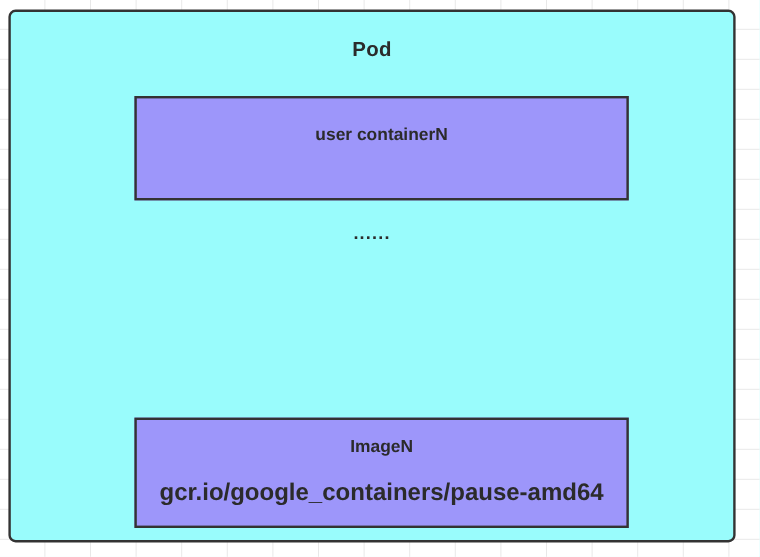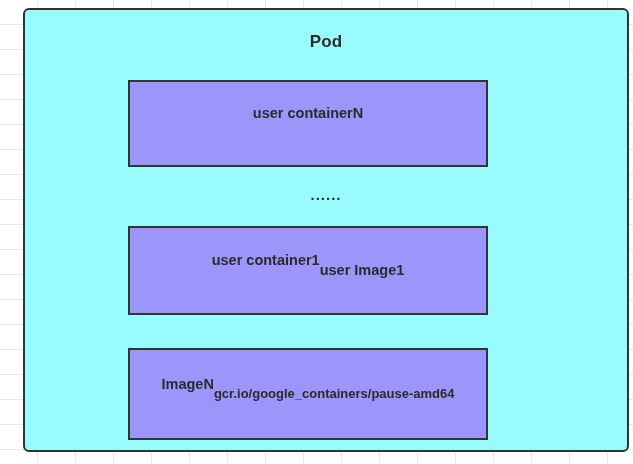--- a/index.html
+++ b/index.html
@@ -23,21 +23,21 @@
     background-image:
       linear-gradient(to right, #e8e8e8 1px, transparent 1px),
       linear-gradient(to bottom, #e8e8e8 1px, transparent 1px);
     background-size: 38px 25px;
     background-position: -1px -1px;
   }
 
   
   #pod-box {
     position: absolute;
-    left: 23px;
+    left: 7px;
     top: 8px;
     width: 606px;
     height: 444px;
     box-sizing: border-box;
     background-color: #99fcfc;
     border: 2px solid #333333;
     border-radius: 6px;
   }
 
   #pod-title {
@@ -49,46 +49,46 @@
     font-size: 17px;
     font-weight: bold;
     color: #2b2b2b;
     letter-spacing: 0.2px;
   }
 
   
   .container-box {
     position: absolute;
     left: 103px;
-    width: 360px;
+    width: 412px;
     box-sizing: border-box;
     background-color: #9d96fa;
     border: 2px solid #333333;
     display: flex;
-    flex-direction: row;
+    flex-direction: column;
     align-items: center;
     justify-content: center;
   }
 
   #box-containerN { top: 70px;  height: 87px; }
   #box-container1 { top: 216px; height: 89px; }
   #box-pause      { top: 338px; height: 92px; }
 
   .box-line {
     font-size: 14.5px;
     font-weight: bold;
     color: #2b2b2b;
     text-align: center;
     line-height: 1.1;
     white-space: nowrap;
   }
   .box-line.primary  { margin-bottom: 19px; }
   .box-line.secondary { margin-bottom: 0; }
 
-  #box-pause .box-line.secondary { font-size: 13px; }
+  #box-pause .box-line.secondary { font-size: 20px; }
 
   
   #ellipsis {
     position: absolute;
     left: 0;
     top: 176px;
     width: 100%;
     text-align: center;
     font-size: 15px;
     font-weight: bold;
@@ -104,24 +104,20 @@
   <div id="pod-box">
 
     <div id="pod-title">Pod</div>
 
     <div id="box-containerN" class="container-box">
       <div class="box-line primary">user containerN</div>
     </div>
 
     <div id="ellipsis">......</div>
 
-    <div id="box-container1" class="container-box">
-      <div class="box-line primary">user container1</div>
-      <div class="box-line secondary">user Image1</div>
-    </div>
 
     <div id="box-pause" class="container-box">
       <div class="box-line primary">ImageN</div>
       <div class="box-line secondary">gcr.io/google_containers/pause-amd64</div>
     </div>
 
   </div>
 </div>
 
 </body></html>

